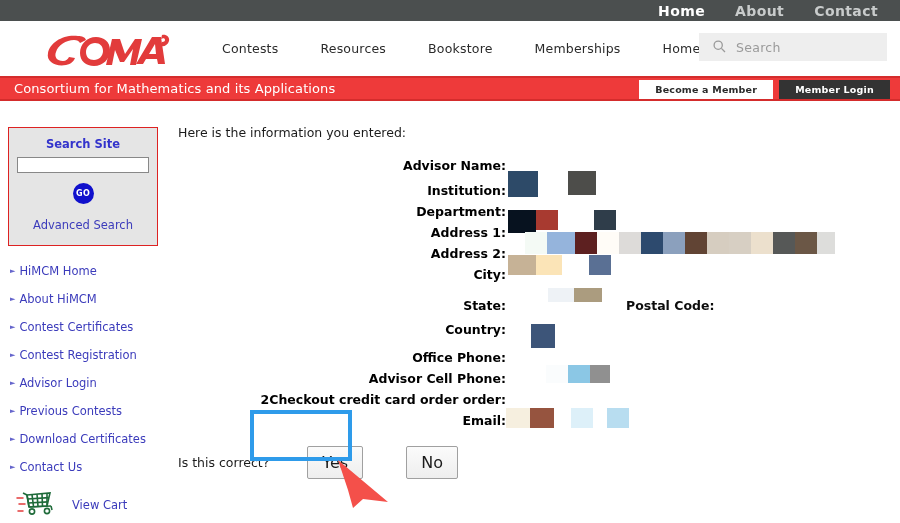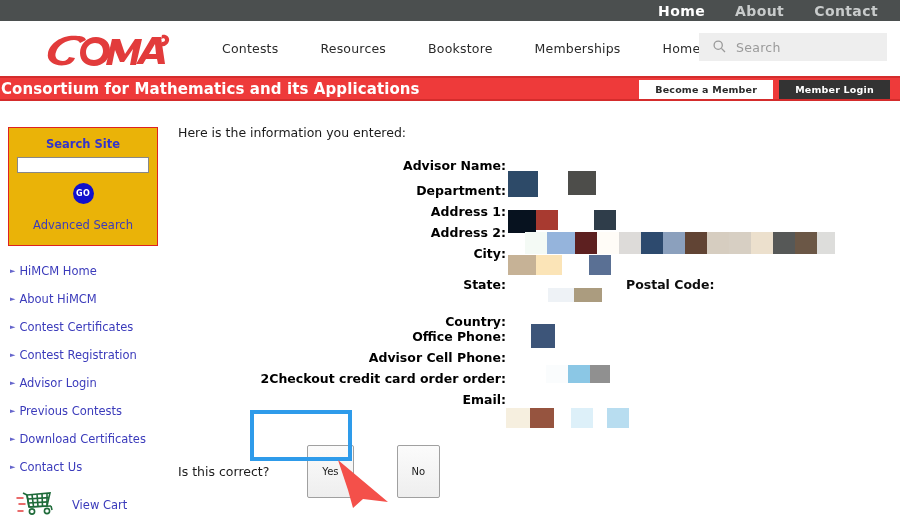--- a/index.html
+++ b/index.html
@@ -96,23 +96,23 @@
     background: #ee3a3a;
     border-top: 2px solid #d42c2c;
     border-bottom: 2px solid #d42c2c;
     display: flex;
     align-items: center;
     position: relative;
     box-sizing: border-box;
   }
   .red-bar-title {
     color: #ffffff;
-    font-size: 15px;
-    font-weight: bold;
-    margin-left: 1px;
+    font-size: 13px;
+    font-weight: normal;
+    margin-left: 14px;
     letter-spacing: 0.1px;
   }
   .red-bar-btns {
     position: absolute;
     right: 10px;
     top: 2px;
     display: flex;
     gap: 6px;
   }
   .rb-btn {
@@ -136,21 +136,21 @@
   .sidebar {
     width: 170px;
     flex: none;
     padding-top: 26px;
     padding-left: 8px;
     box-sizing: border-box;
   }
   .search-box {
     width: 150px;
     border: 1px solid #dd2222;
-    background: #eab308;
+    background: #e5e5e5;
     padding: 9px 8px 12px 8px;
     box-sizing: border-box;
     text-align: center;
   }
   .search-box-title {
     color: #3333cc;
     font-size: 11.5px;
     font-weight: bold;
     margin-bottom: 6px;
   }
@@ -267,36 +267,36 @@
   
   .redact {
     position: absolute;
     pointer-events: none;
   }
 
   
   .confirm-row {
     display: flex;
     align-items: center;
-    margin-top: 32px;
+    margin-top: 12px;
     margin-left: 8px;
     position: relative;
   }
   .confirm-text {
     font-size: 12.5px;
     color: #1b1b1b;
   }
   .btn {
     font-family: "DejaVu Sans", "Liberation Sans", sans-serif;
-    font-size: 10px;
+    font-size: 16px;
     color: #1b1b1b;
     background: linear-gradient(#fbfbfb, #eeeeee);
     border: 1px solid #a0a0a0;
     border-radius: 2px;
-    padding: 20px 14px;
+    padding: 6px 14px;
     cursor: pointer;
     text-align: center;
   }
   .btn-yes { margin-left: 38px; }
   .btn-no  { margin-left: 43px; }
 
   
   .annot-rect {
     position: absolute;
     border: 4px solid #2e9bea;
@@ -437,20 +437,24 @@
 
     <div class="intro-text">Here is the information you entered:</div>
 
     <div class="form-rows">
 
       <div class="form-row">
         <span class="form-label">Advisor Name:</span>
         <span class="form-value"></span>
       </div>
 
+      <div class="form-row tight">
+        <span class="form-label">Institution:</span>
+        <span class="form-value"></span>
+      </div>
 
       <div class="form-row tight">
         <span class="form-label">Department:</span>
         <span class="form-value"></span>
       </div>
 
       <div class="form-row tight">
         <span class="form-label">Address 1:</span>
         <span class="form-value"></span>
       </div>
@@ -464,21 +468,21 @@
         <span class="form-label">City:</span>
         <span class="form-value"></span>
       </div>
 
       <div class="form-row" style="height:34px;align-items:center;">
         <span class="form-label">State:</span>
         <span class="form-value"></span>
         <span class="second-label" style="margin-left:116px;">Postal Code:</span>
       </div>
 
-      <div class="form-row" style="height:28px;align-items:flex-end;">
+      <div class="form-row" style="height:28px;align-items:flex-start;">
         <span class="form-label">Country:</span>
         <span class="form-value"></span>
       </div>
 
       <div class="form-row tight">
         <span class="form-label">Office Phone:</span>
         <span class="form-value"></span>
       </div>
 
       <div class="form-row tight">

